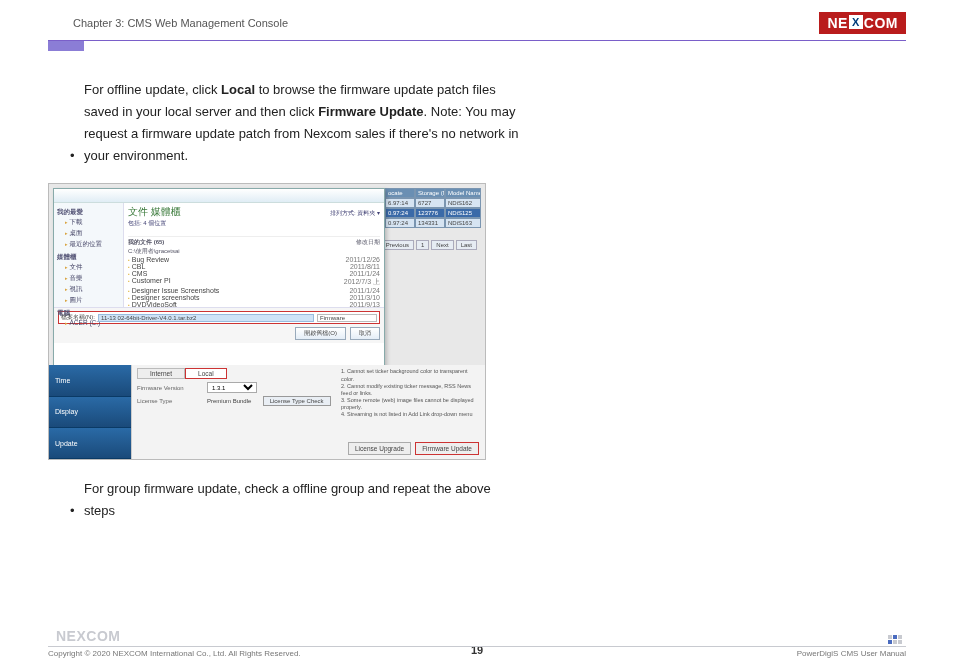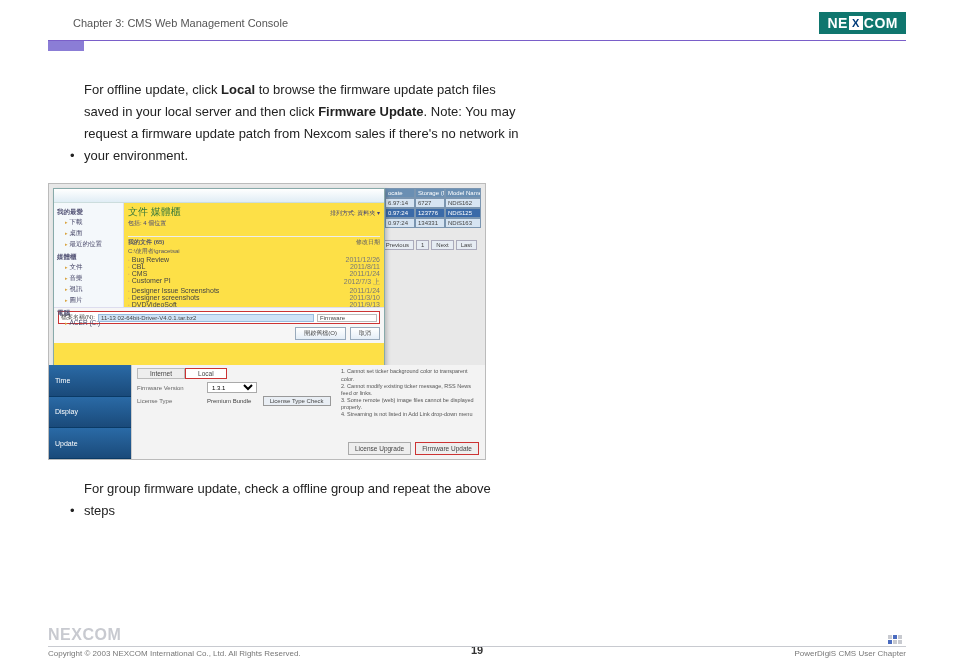--- a/index.html
+++ b/index.html
@@ -13,28 +13,28 @@
     position: relative;
   }
   .header {
     display: flex;
     justify-content: space-between;
     align-items: center;
     padding: 12px 48px 4px 73px;
   }
   .chapter-title { font-size: 11px; color: #555; }
   .logo {
-    background: #0f766e;
+    background: #b91c1c;
     color: #fff;
     font-weight: bold;
     font-size: 14px;
     padding: 3px 8px;
     letter-spacing: 0.5px;
     display: inline-flex;
-    align-items: center;
+    align-items: flex-start;
   }
   .logo .x {
     display: inline-block;
     background: #fff;
     color: #003b7a;
     width: 14px; height: 14px;
     text-align: center;
     line-height: 14px;
     margin: 0 1px;
     font-size: 11px;
@@ -69,21 +69,21 @@
     background: #e8e8e8;
     position: relative;
     font-size: 7px;
     color: #444;
     overflow: hidden;
   }
   .file-dialog {
     position: absolute;
     left: 4px; top: 4px;
     width: 332px; height: 182px;
-    background: #fde047;
+    background: #ffffff;
     border: 1px solid #8aa;
     box-shadow: 2px 2px 4px rgba(0,0,0,0.2);
   }
   .fd-top {
     height: 14px;
     background: linear-gradient(#fff,#e0edf5);
     border-bottom: 1px solid #cdd;
   }
   .fd-body { display: flex; height: 104px; }
   .fd-side {
@@ -208,21 +208,21 @@
   .bottom-btns span {
     border:1px solid #aaa; background:#eee; padding:2px 6px; font-size:6.5px;
   }
   .bottom-btns span.red { border:1px solid #c33; }
   .footer {
     position:absolute; left:0; right:0; bottom:14px;
     padding: 0 48px;
   }
   .footer-logo-row { display:flex; justify-content:space-between; align-items:flex-end;}
   .footer-logo {
-    color:#c8cad0; font-weight:bold; font-size:16px; letter-spacing:0.5px;
+    color:#c8cad0; font-weight:bold; font-size:14px; letter-spacing:0.5px;margin-left:8px;
   }
   .footer-squares { display:flex; gap:1px; flex-wrap:wrap; width:18px;}
   .footer-squares i{
     display:block; width:4px; height:4px; background:#c8cad0;
   }
   .footer-squares i.b{ background:#4a6bbf;}
   .footer-rule { height:1px; background:#c8cad0; margin:2px 0;}
   .footer-text { display:flex; justify-content:space-between; font-size:8px; color:#777;}
   .page-num {
     position:absolute; left:0; right:0; bottom:16px; text-align:center;
@@ -412,16 +412,16 @@
       <i></i>
         <i class="b"></i>
         <i></i>
         <i class="b"></i>
         <i></i>
         <i></i>
     </div>
   </div>
   <div class="footer-rule"></div>
   <div class="footer-text">
-    <span>Copyright © 2003 NEXCOM International Co., Ltd. All Rights Reserved.</span>
-    <span>PowerDigiS CMS User Chapter</span>
+    <span>Copyright © 2020 NEXCOM International Co., Ltd. All Rights Reserved.</span>
+    <span>PowerDigiS CMS User Manual</span>
   </div>
 </div>
 
 </body></html>

